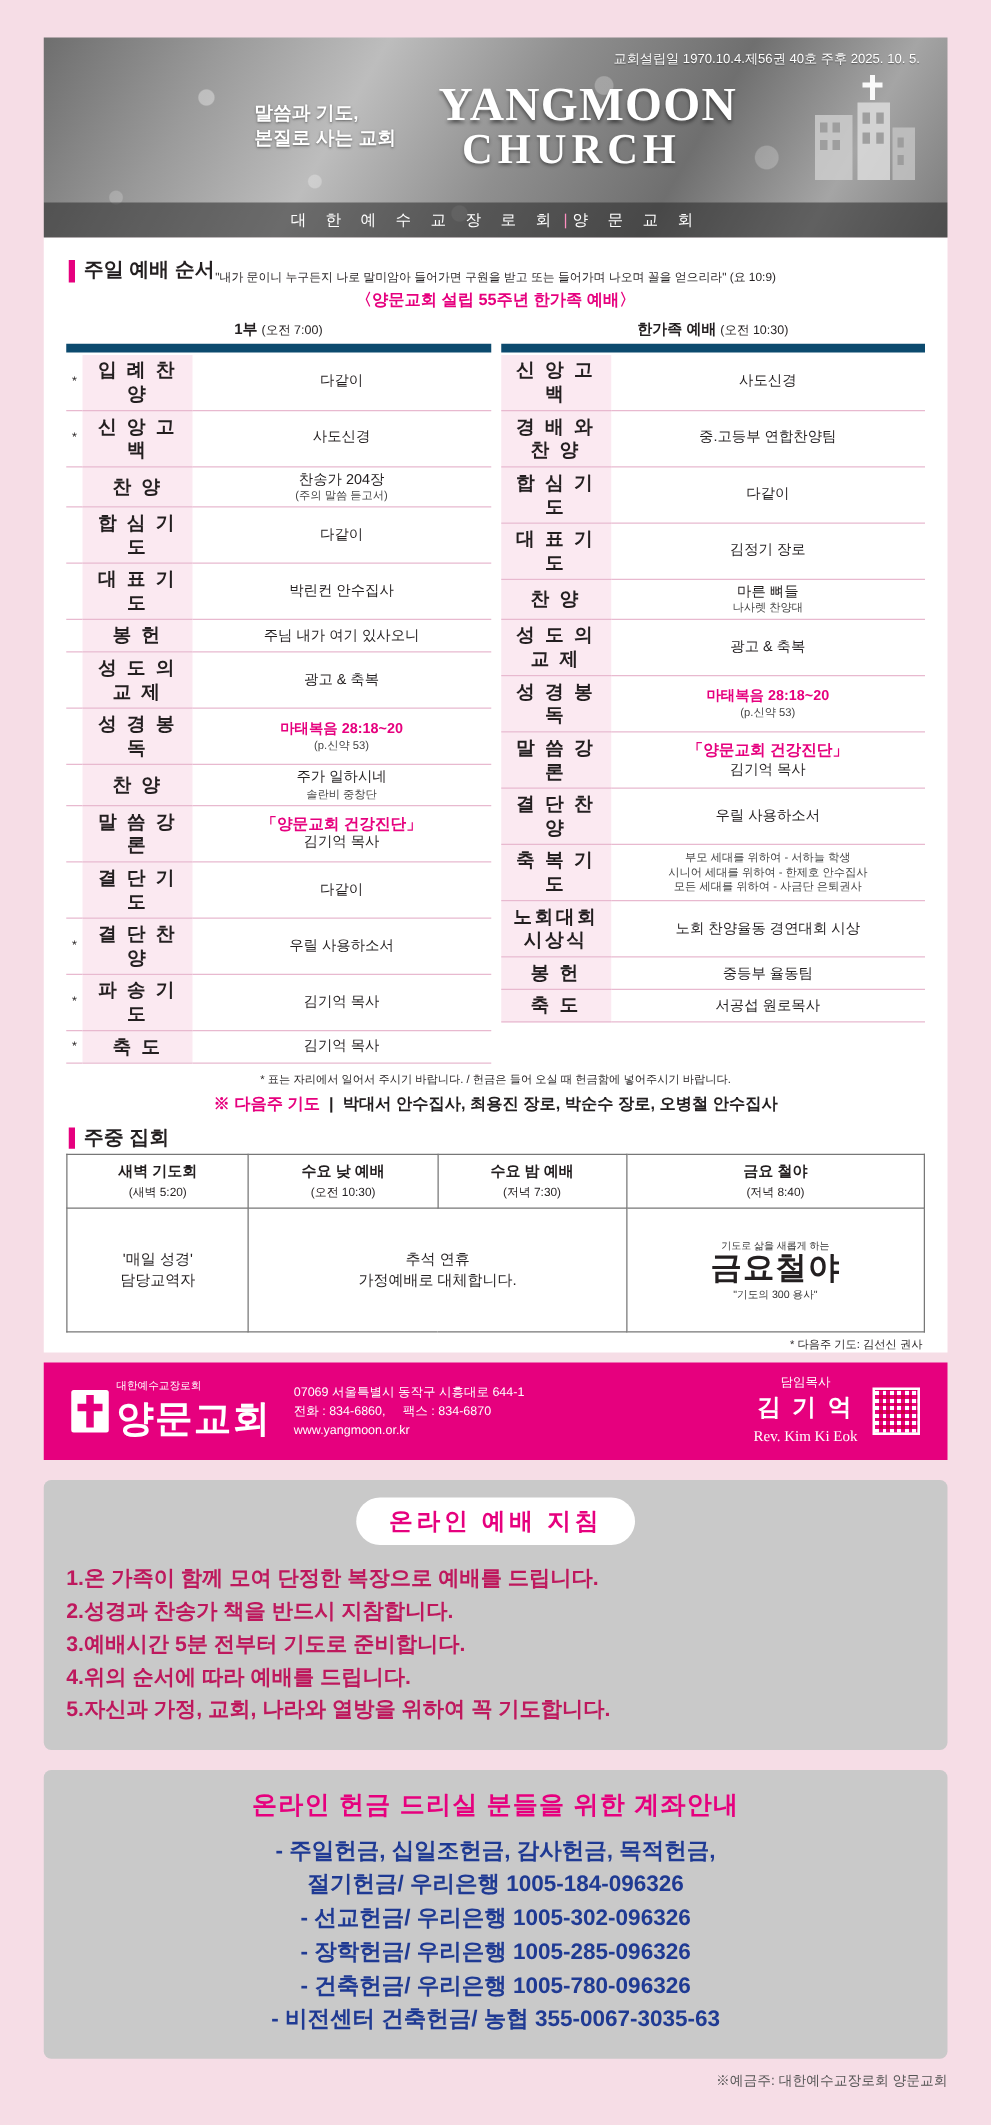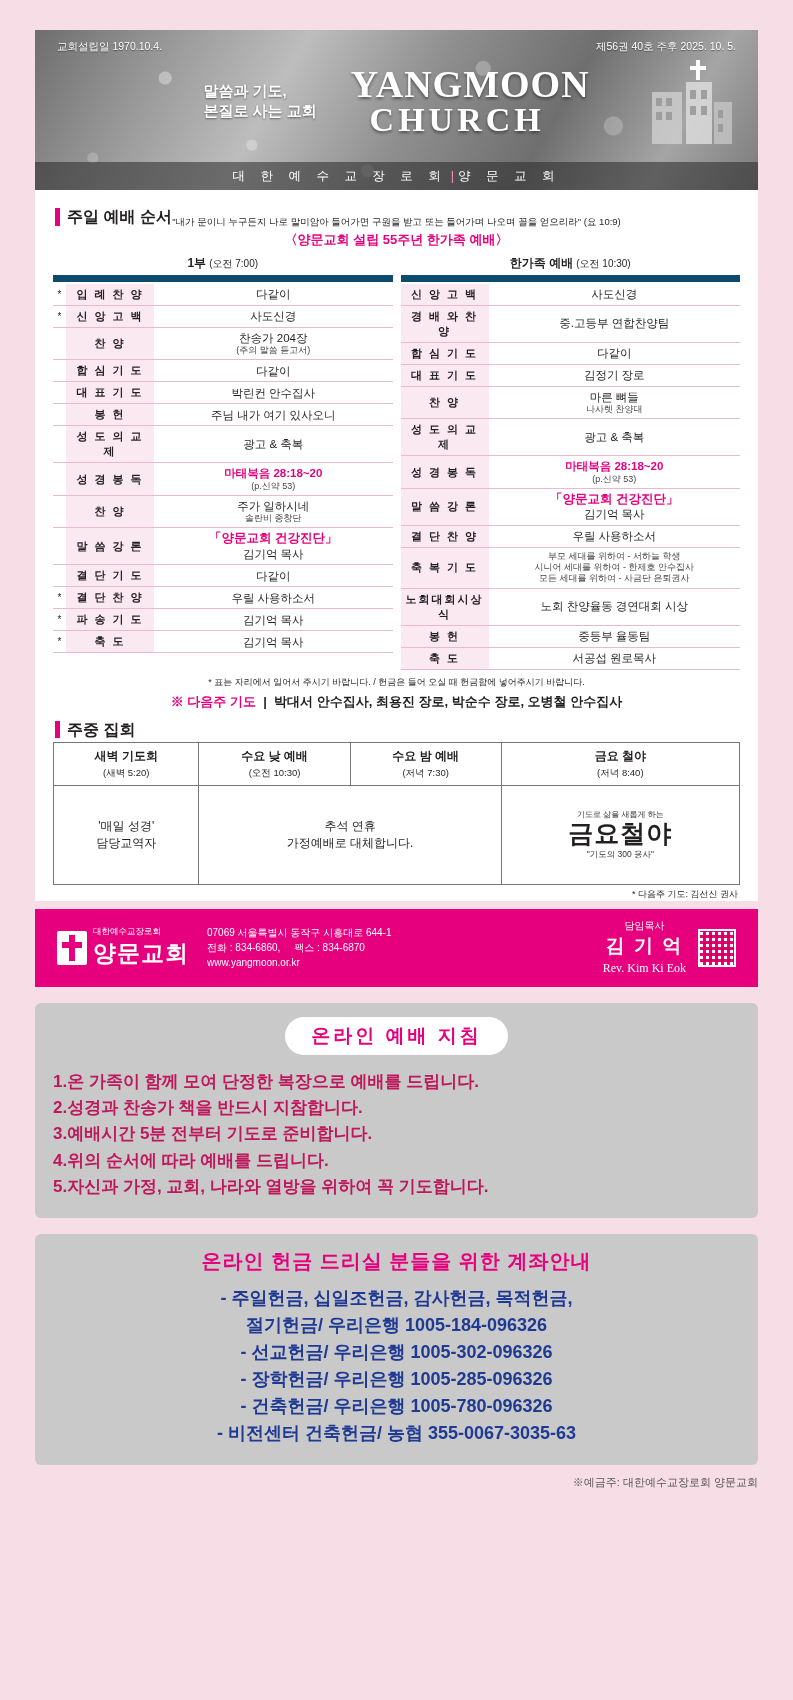--- a/index.html
+++ b/index.html
@@ -33,21 +33,21 @@
       radial-gradient(circle at 18% 30%, rgba(255,255,255,.35) 0 6px, rgba(255,255,255,0) 7px),
       radial-gradient(circle at 30% 72%, rgba(255,255,255,.28) 0 5px, rgba(255,255,255,0) 6px),
       radial-gradient(circle at 62% 24%, rgba(255,255,255,.25) 0 7px, rgba(255,255,255,0) 8px),
       radial-gradient(circle at 80% 60%, rgba(255,255,255,.22) 0 9px, rgba(255,255,255,0) 10px),
       radial-gradient(circle at 46% 88%, rgba(255,255,255,.2) 0 6px, rgba(255,255,255,0) 7px),
       radial-gradient(circle at 8% 80%, rgba(255,255,255,.2) 0 5px, rgba(255,255,255,0) 6px);
     pointer-events:none;
   }
   .mh-top{
     position:absolute;top:10px;left:0;right:0;
-    display:flex;justify-content:space-between;
+    display:flex;justify-content:flex-end;
     padding:0 22px;
     font-size:10.5px;color:#fff;
     text-shadow:0 1px 1px rgba(0,0,0,.45);
     z-index:3;
   }
   .mh-center{
     position:absolute;top:36px;left:0;right:0;
     display:flex;align-items:center;justify-content:center;
     z-index:3;
   }
@@ -105,21 +105,21 @@
   .col-head b{font-size:12px;}
   .col-head .t{font-size:10px;}
   table.ord{width:100%;border-collapse:collapse;}
   table.ord td{
     border-bottom:1px solid #e8b9cf;
     padding:3px 2px;
     vertical-align:middle;
   }
   td.star{width:9px;text-align:center;font-size:10px;color:#231f20;}
   td.lbl{
-    width:84px;font-size:11px;font-weight:bold;text-align:center;
+    width:84px;font-size:15px;font-weight:bold;text-align:center;
     letter-spacing:2px;background:#fbe9f1;
   }
   td.val{text-align:center;font-size:11.5px;line-height:1.25;}
   .val .sm{font-size:9px;color:#444;}
   .pink{color:#e6007e;font-weight:bold;}
   .pinktitle{color:#e6007e;font-weight:bold;font-size:12.5px;}
   .note{
     font-size:9px;text-align:center;margin:6px 0 4px 0;
   }
   .prayer{
@@ -151,21 +151,21 @@
     box-sizing:border-box;
     gap:12px;
   }
   .f-logo{display:flex;align-items:center;gap:6px;}
   .f-cross{
     width:30px;height:34px;background:#fff;position:relative;border-radius:2px;
   }
   .f-cross:before{content:"";position:absolute;left:12px;top:4px;width:6px;height:26px;background:#e6007e;}
   .f-cross:after{content:"";position:absolute;left:5px;top:11px;width:20px;height:6px;background:#e6007e;}
   .f-name .sm{font-size:8.5px;display:block;}
-  .f-name .big{font-size:23px;font-weight:bold;letter-spacing:1px;}
+  .f-name .big{font-size:30px;font-weight:bold;letter-spacing:1px;}
   .f-addr{font-size:10px;line-height:1.5;flex:1;padding-left:6px;}
   .f-pastor{font-size:10px;text-align:center;line-height:1.4;}
   .f-pastor .nm{font-size:19px;font-weight:bold;letter-spacing:2px;}
   .f-pastor .en{font-family:"Liberation Serif",serif;font-size:12px;}
   .qr{width:34px;height:34px;background:
       repeating-linear-gradient(90deg,#fff 0 3px,#e6007e 3px 6px),
       repeating-linear-gradient(0deg,#fff 0 3px,#e6007e 3px 6px);
     background-blend-mode:multiply;border:2px solid #fff;}
 
   

